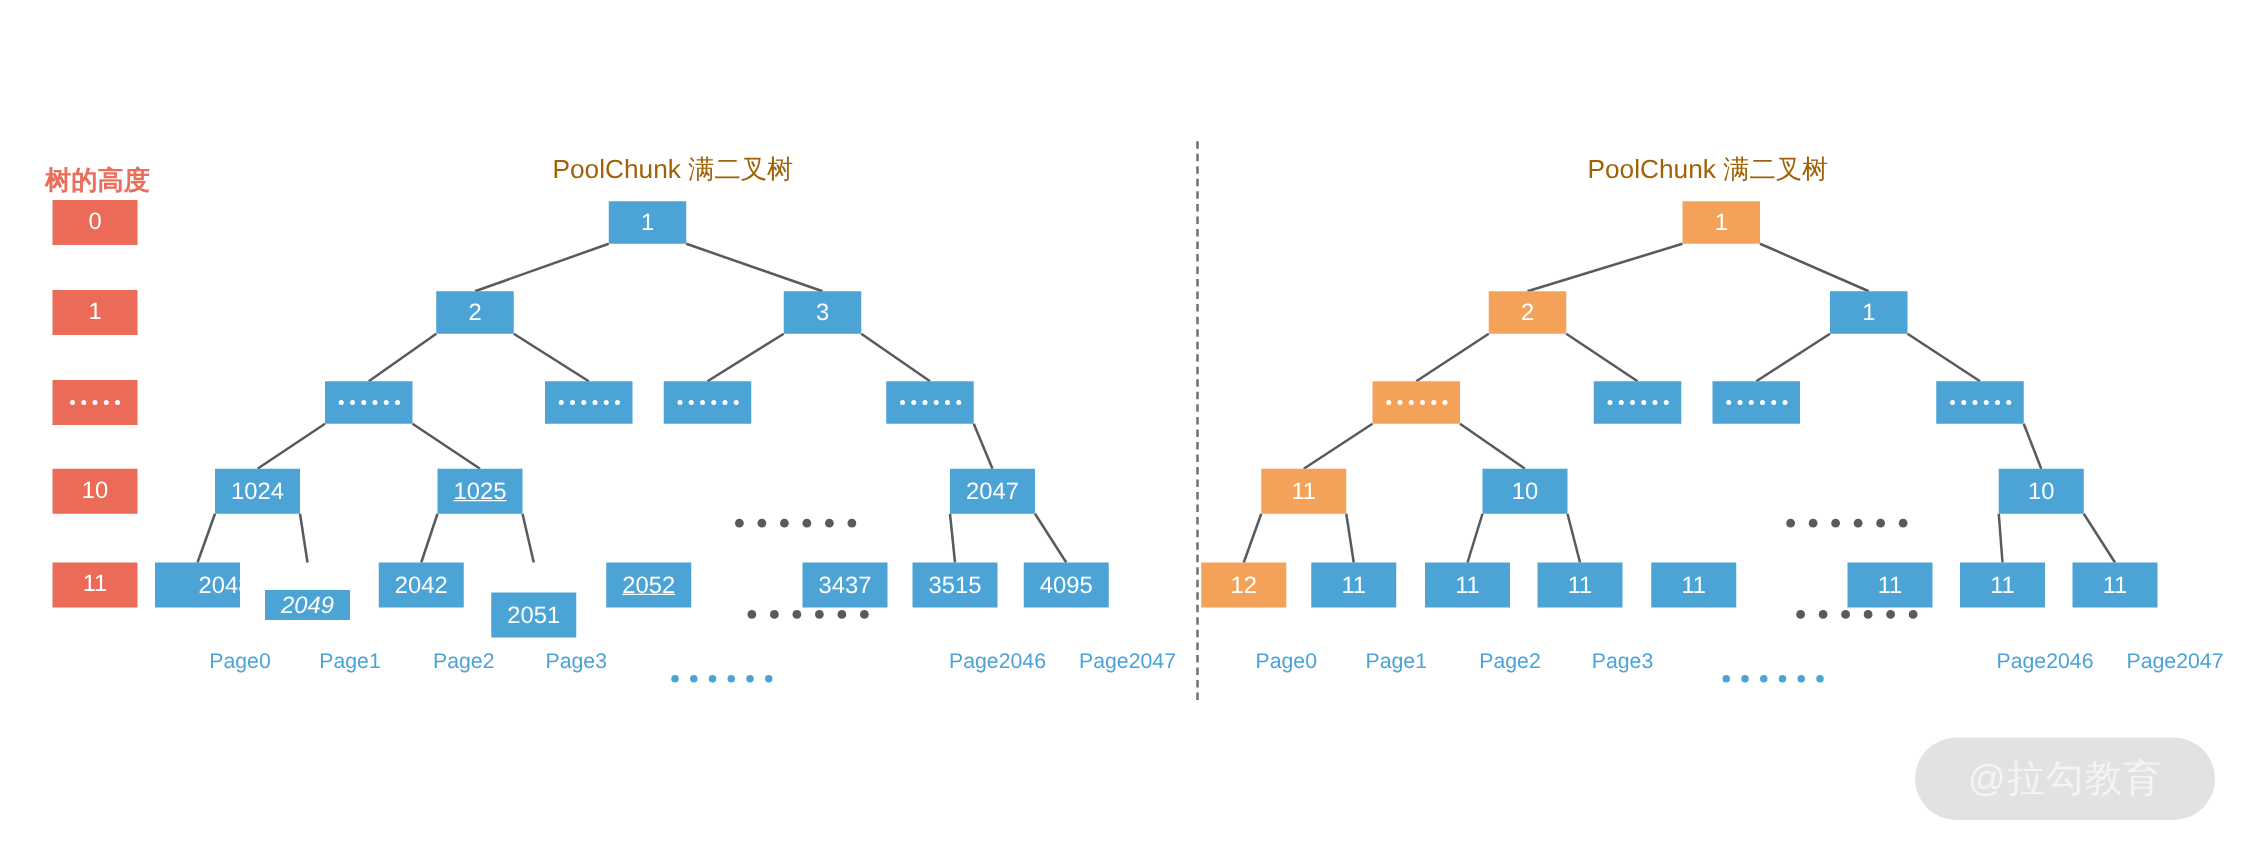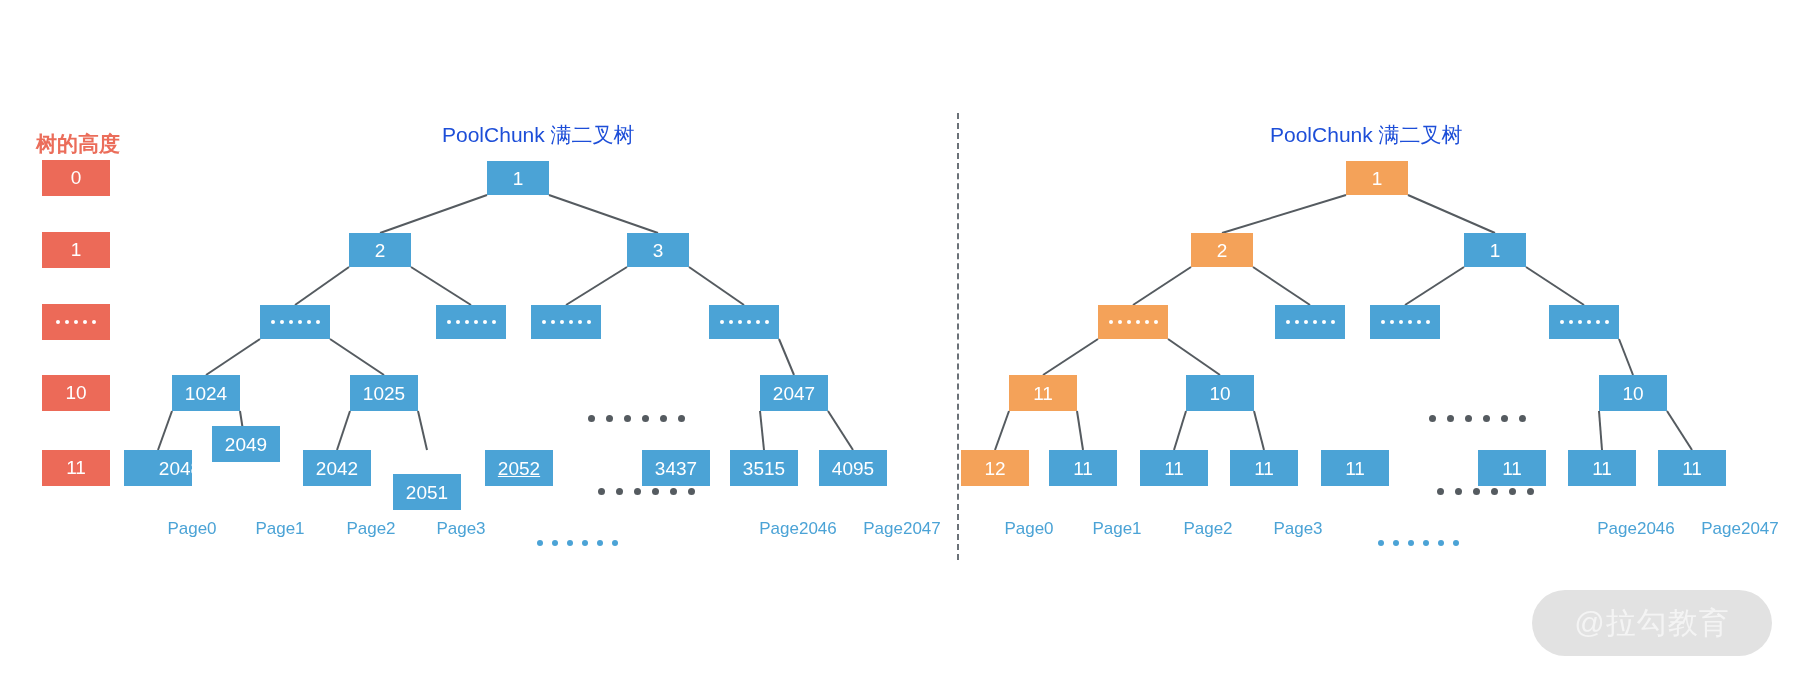--- a/index.html
+++ b/index.html
@@ -99,21 +99,21 @@
     width: 6px;
     height: 6px;
     border-radius: 50%;
     background: #4ba3d6;
   }
 
   
   .tree-title {
     position: absolute;
     font-size: 21px;
-    color: #1d4ed8;
+    color: #a16207;
     white-space: nowrap;
   }
   .page-label {
     position: absolute;
     font-size: 17px;
     color: #4ba3d6;
     white-space: nowrap;
     text-align: center;
   }
 
@@ -264,30 +264,30 @@
           <i></i>
           <i></i>
           <i></i>
           <i></i>
           <i></i>
         </span>
       </div>
       <div class="node" style="left: 172px; top: 375px; width: 68px; height: 36px;">
         <span>1024</span>
       </div>
-      <div class="node" style="left: 350px; top: 375px; width: 68px; height: 36px;">
+      <div class="node" style="left: 350px; top: 375px; width: 68px; height: 36px; text-decoration: underline;">
         <span>1025</span>
       </div>
       <div class="node" style="left: 760px; top: 375px; width: 68px; height: 36px;">
         <span>2047</span>
       </div>
       <div class="node" style="left: 124px; top: 450px; width: 68px; height: 36px; padding-left: 44px;">
         <span>2048</span>
       </div>
-      <div class="node" style="left: 212px; top: 426px; width: 68px; height: 36px;">
+      <div class="node" style="left: 212px; top: 472px; width: 68px; height: 24px; font-style: italic;">
         <span>2049</span>
       </div>
       <div class="node" style="left: 303px; top: 450px; width: 68px; height: 36px;">
         <span>2042</span>
       </div>
       <div class="node" style="left: 393px; top: 450px; width: 68px; height: 36px; margin-top: 24px;">
         <span>2051</span>
       </div>
       <div class="node" style="left: 485px; top: 450px; width: 68px; height: 36px; text-decoration: underline;">
         <span>2052</span>

